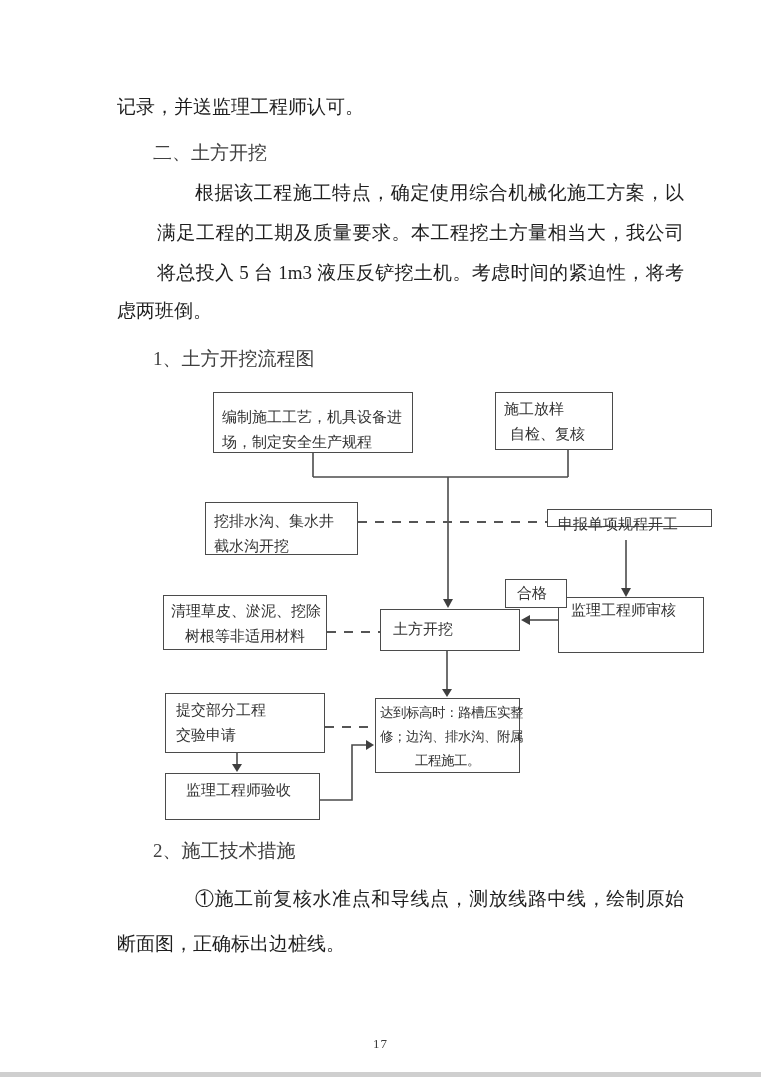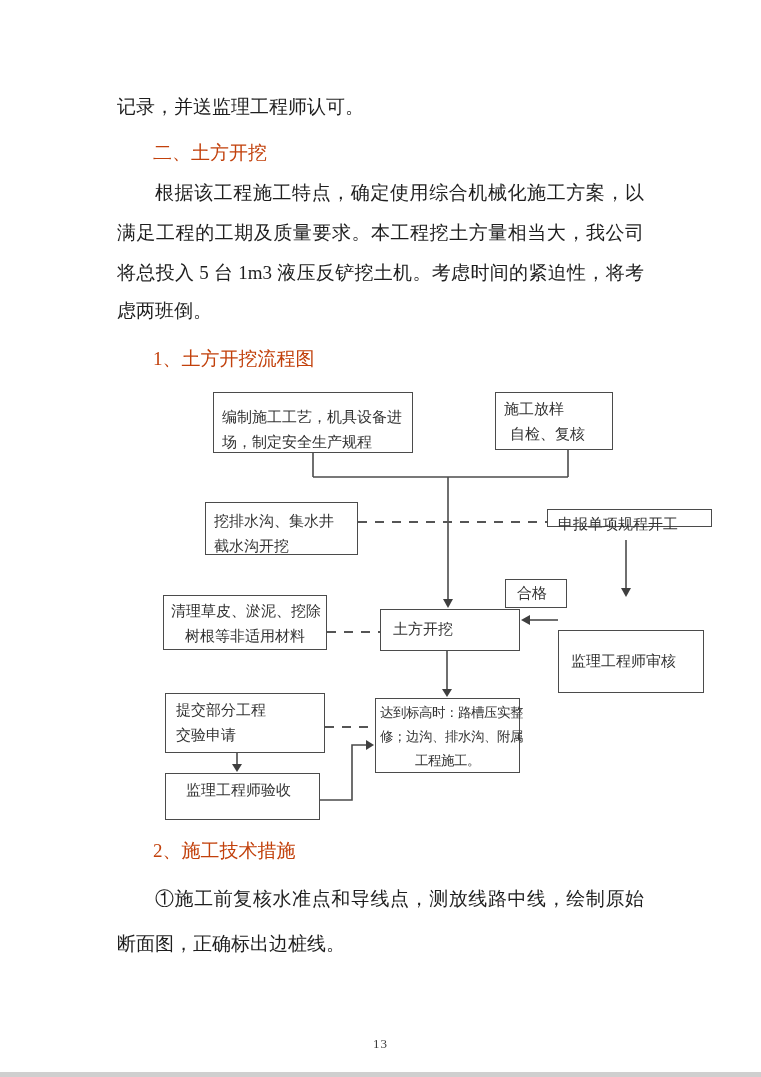--- a/index.html
+++ b/index.html
@@ -9,25 +9,25 @@
     background:#ffffff;
     font-family:"Liberation Serif","DejaVu Serif",serif;
     color:#1e1e1e;
     overflow:hidden;
   }
   .bline{
     position:absolute;left:117px;width:527px;
     font-size:19px;line-height:24px;white-space:nowrap;
     color:#1e1e1e;
   }
-  .just{text-align:justify;text-align-last:justify;}
+  .just{text-align:justify;text-align-last:justify;margin-left:40px;}
   .indent{padding-left:38px;width:489px;}
   .hline{
     position:absolute;left:153px;
-    font-size:19px;line-height:24px;white-space:nowrap;color:#c2410c;
+    font-size:19px;line-height:24px;white-space:nowrap;color:#404040;
   }
   
   .fbox{
     position:absolute;
     border:1.5px solid #4b4b4b;
     background:#ffffff;
     box-sizing:border-box;
     font-size:15px;color:#333;
   }
   .fline{white-space:nowrap;line-height:25px;}
@@ -75,21 +75,21 @@
   </div>
 
   <div class="fbox" style="left:547px;top:509px;width:165px;height:18px;padding:2px 10px">
     <div class="fline">申报单项规程开工</div>
   </div>
 
   <div class="fbox" style="left:505px;top:579px;width:62px;height:29px;padding:1px 0 0 11px;z-index:3">
     <div class="fline">合格</div>
   </div>
 
-  <div class="fbox" style="left:558px;top:630px;width:146px;height:63px;padding:18px 12px;z-index:2">
+  <div class="fbox" style="left:558px;top:597px;width:146px;height:56px;padding:0 12px;z-index:2">
     <div class="fline">监理工程师审核</div>
   </div>
 
   <div class="fbox" style="left:163px;top:595px;width:164px;height:55px;padding:3px 7px">
     <div class="fline">清理草皮、淤泥、挖除</div>
     <div class="fline ctr">树根等非适用材料</div>
   </div>
 
   <div class="fbox" style="left:165px;top:693px;width:160px;height:60px;padding:4px 10px">
     <div class="fline">提交部分工程</div>
@@ -135,16 +135,16 @@
       <polygon points="232,764 242,764 237,772"></polygon>
       <polygon points="366,740 366,750 374,745"></polygon>
     </g>
   </svg>
 
   <div class="hline" style="top:839px">2、施工技术措施</div>
 
   <div class="bline just indent" style="top:887px">①施工前复核水准点和导线点，测放线路中线，绘制原始</div>
   <div class="bline" style="top:932px">断面图，正确标出边桩线。</div>
 
-  <div class="pagenum">13</div>
+  <div class="pagenum">17</div>
 
   <div class="page-edge"></div>
 </div>
 
 </body></html>

